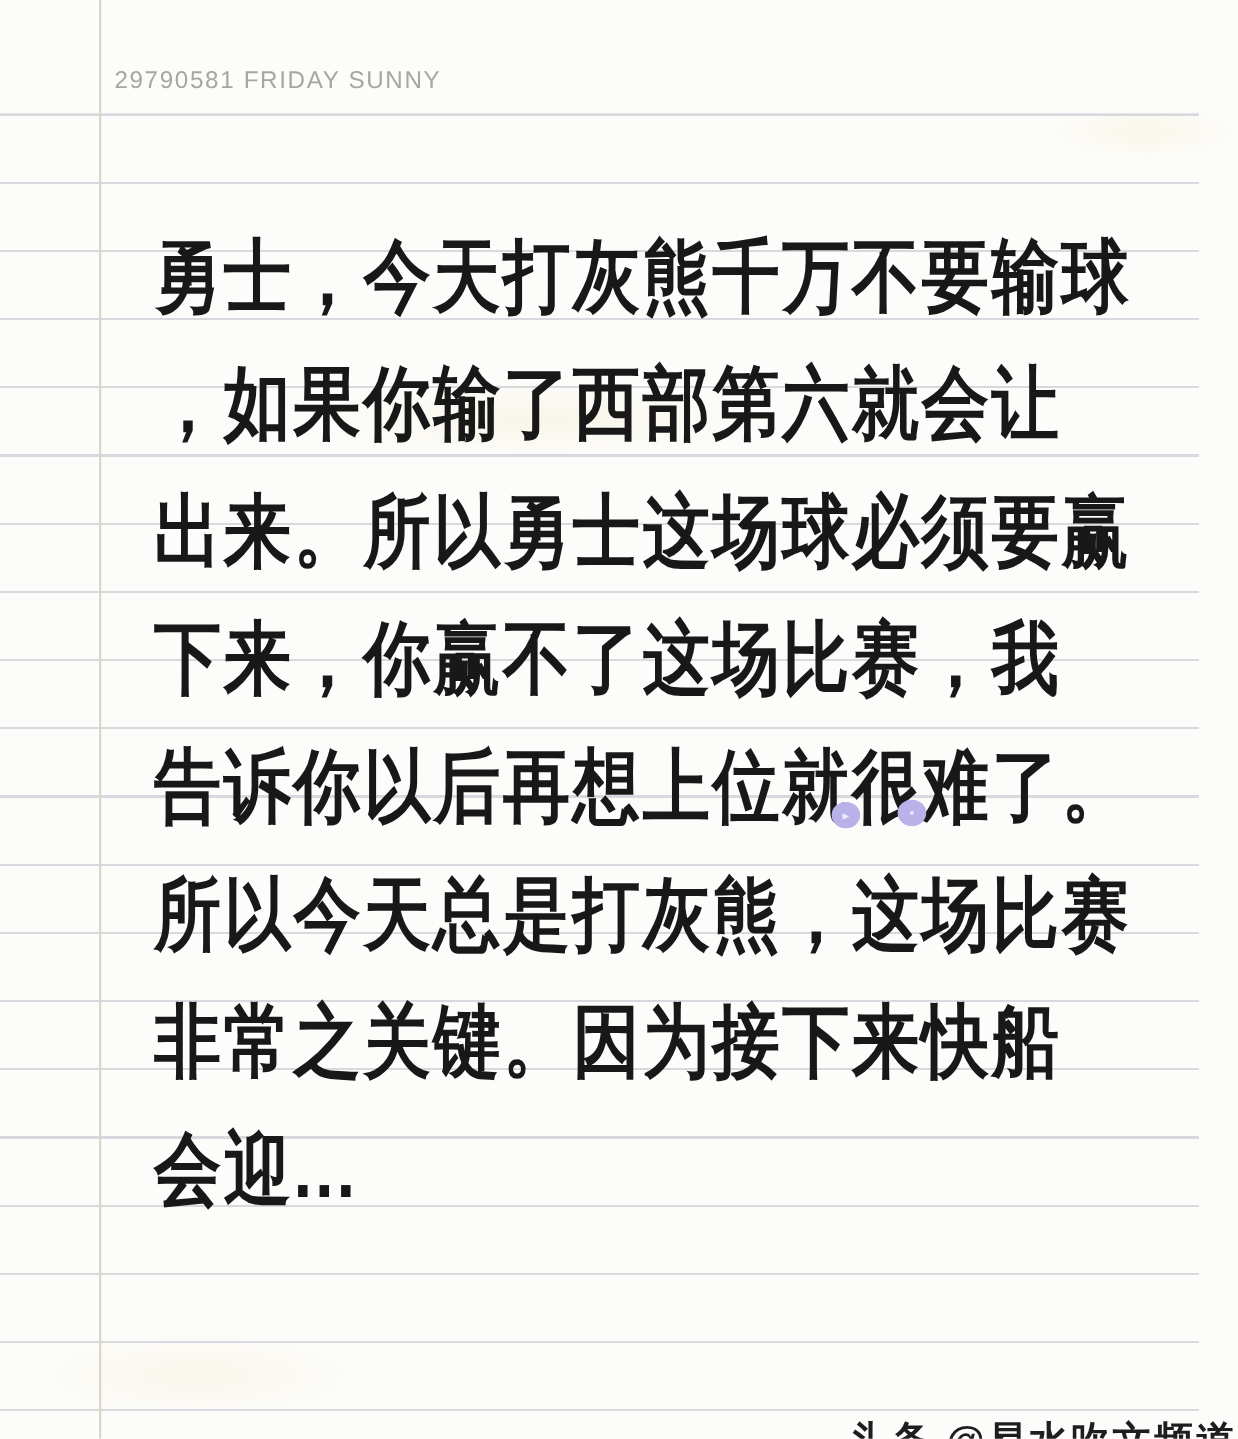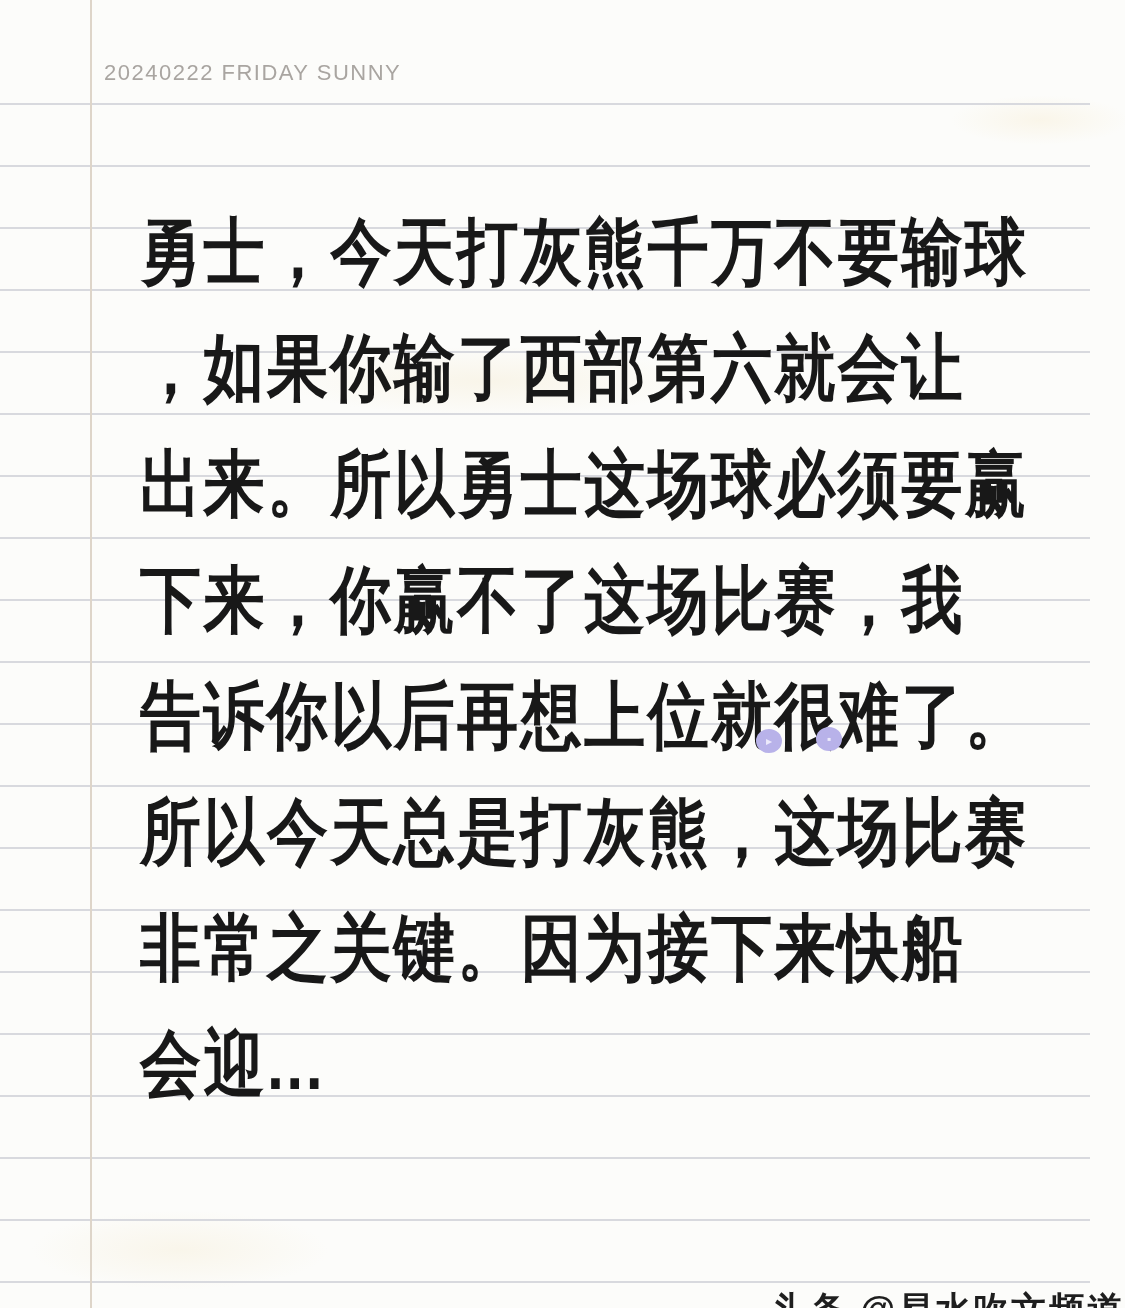--- a/index.html
+++ b/index.html
@@ -119,21 +119,21 @@
 </head>
 <body>
 
 <div class="blotch blotch-1"></div>
 <div class="blotch blotch-2"></div>
 <div class="blotch blotch-3"></div>
 
 <div class="ruled-lines"></div>
 <div class="margin-line"></div>
 
-<div class="date-header">20240222 FRIDAY SUNNY</div>
+<div class="date-header">29790581 FRIDAY SUNNY</div>
 
 <div class="note-text">
   <div class="note-line">勇士，今天打灰熊千万不要输球</div>
   <div class="note-line">，如果你输了西部第六就会让</div>
   <div class="note-line">出来。所以勇士这场球必须要赢</div>
   <div class="note-line">下来，你赢不了这场比赛，我</div>
   <div class="note-line">告诉你以后再想上位就很难了。</div>
   <div class="note-line">所以今天总是打灰熊，这场比赛</div>
   <div class="note-line">非常之关键。因为接下来快船</div>
   <div class="note-line">会迎...</div>

